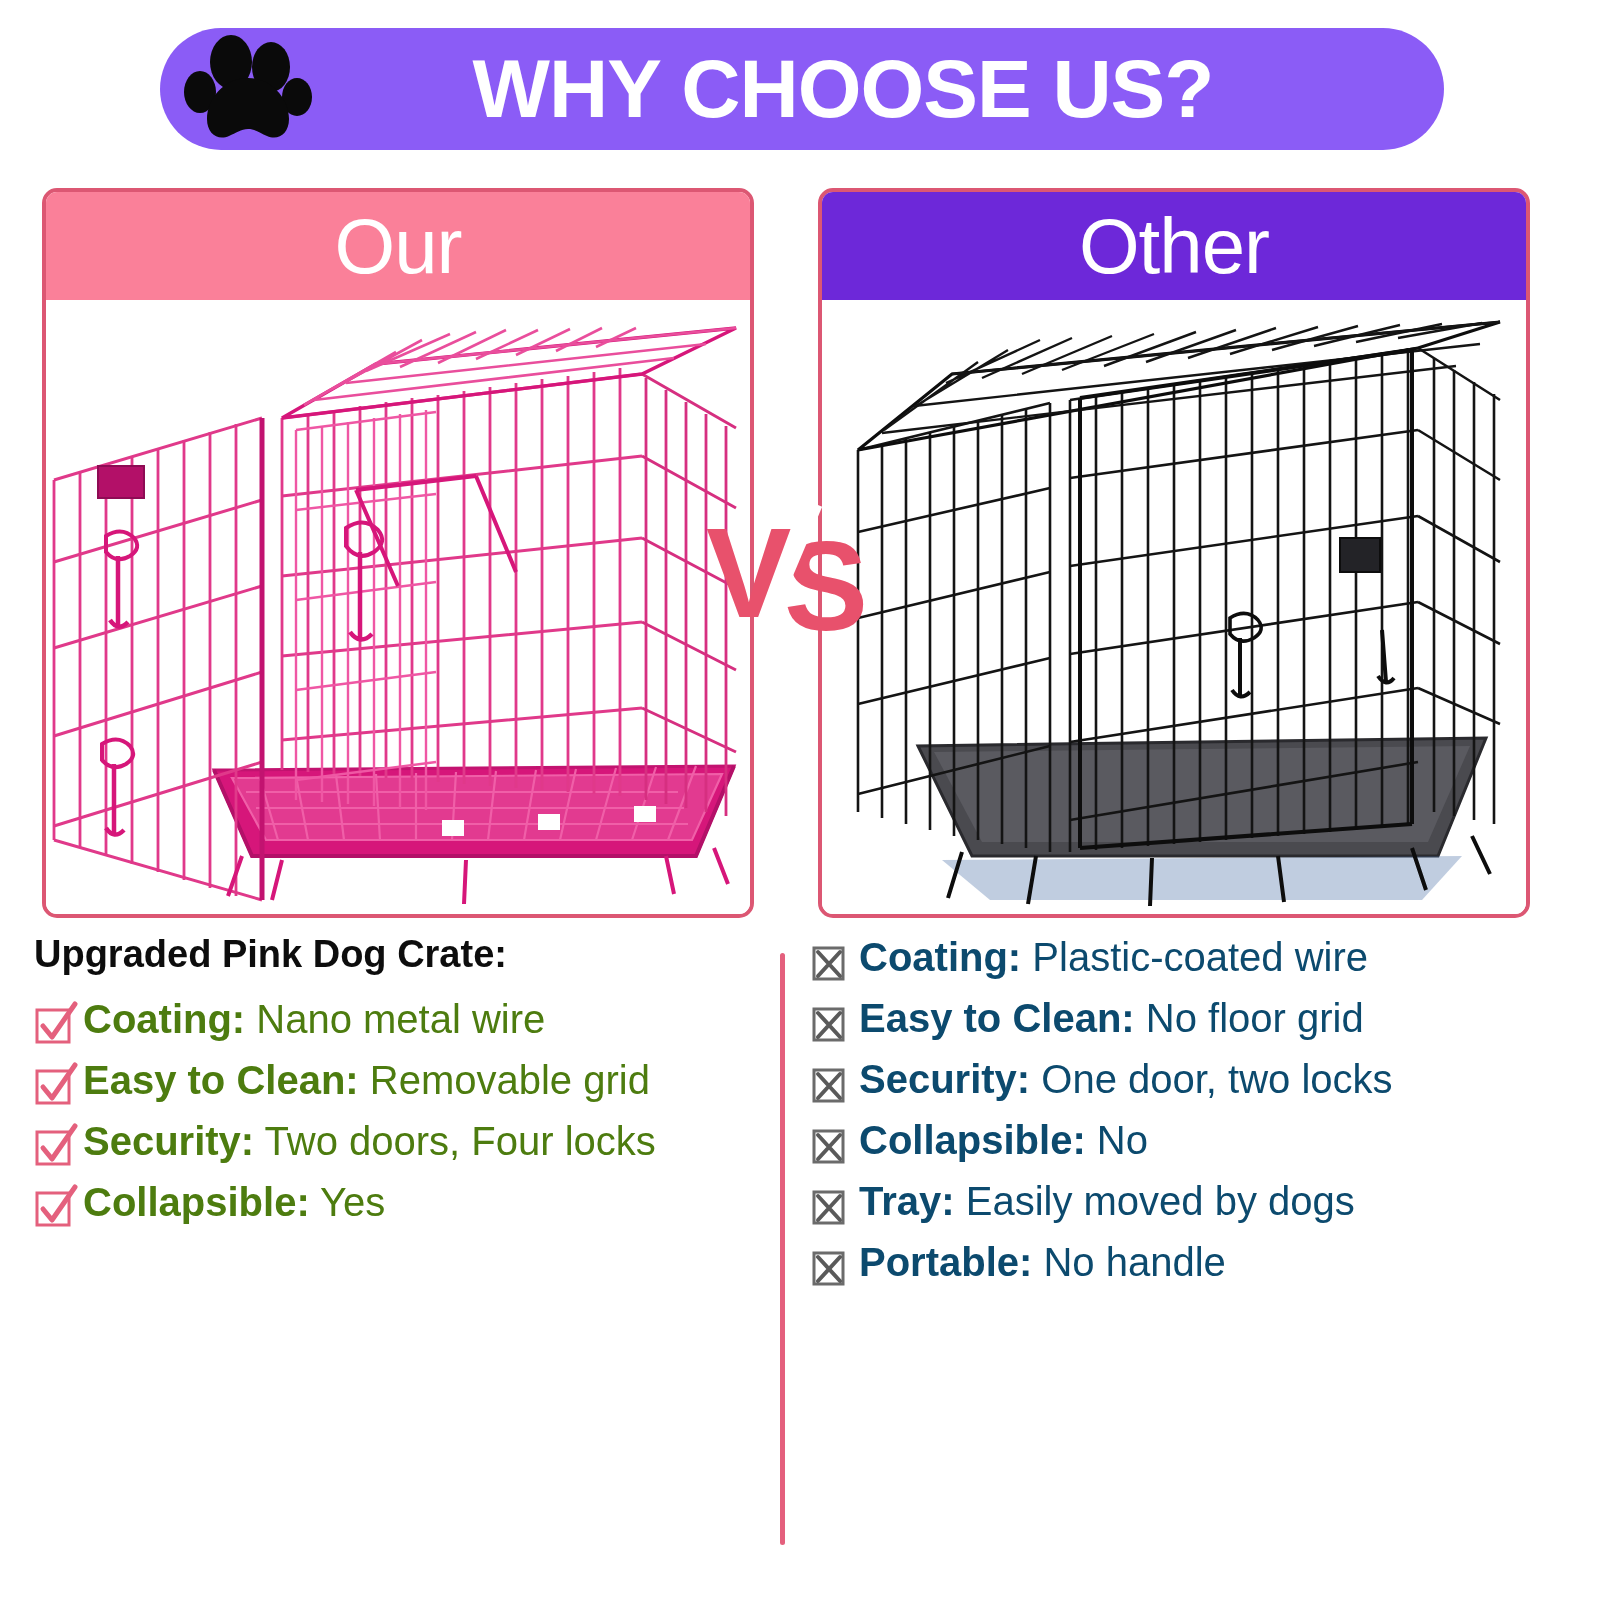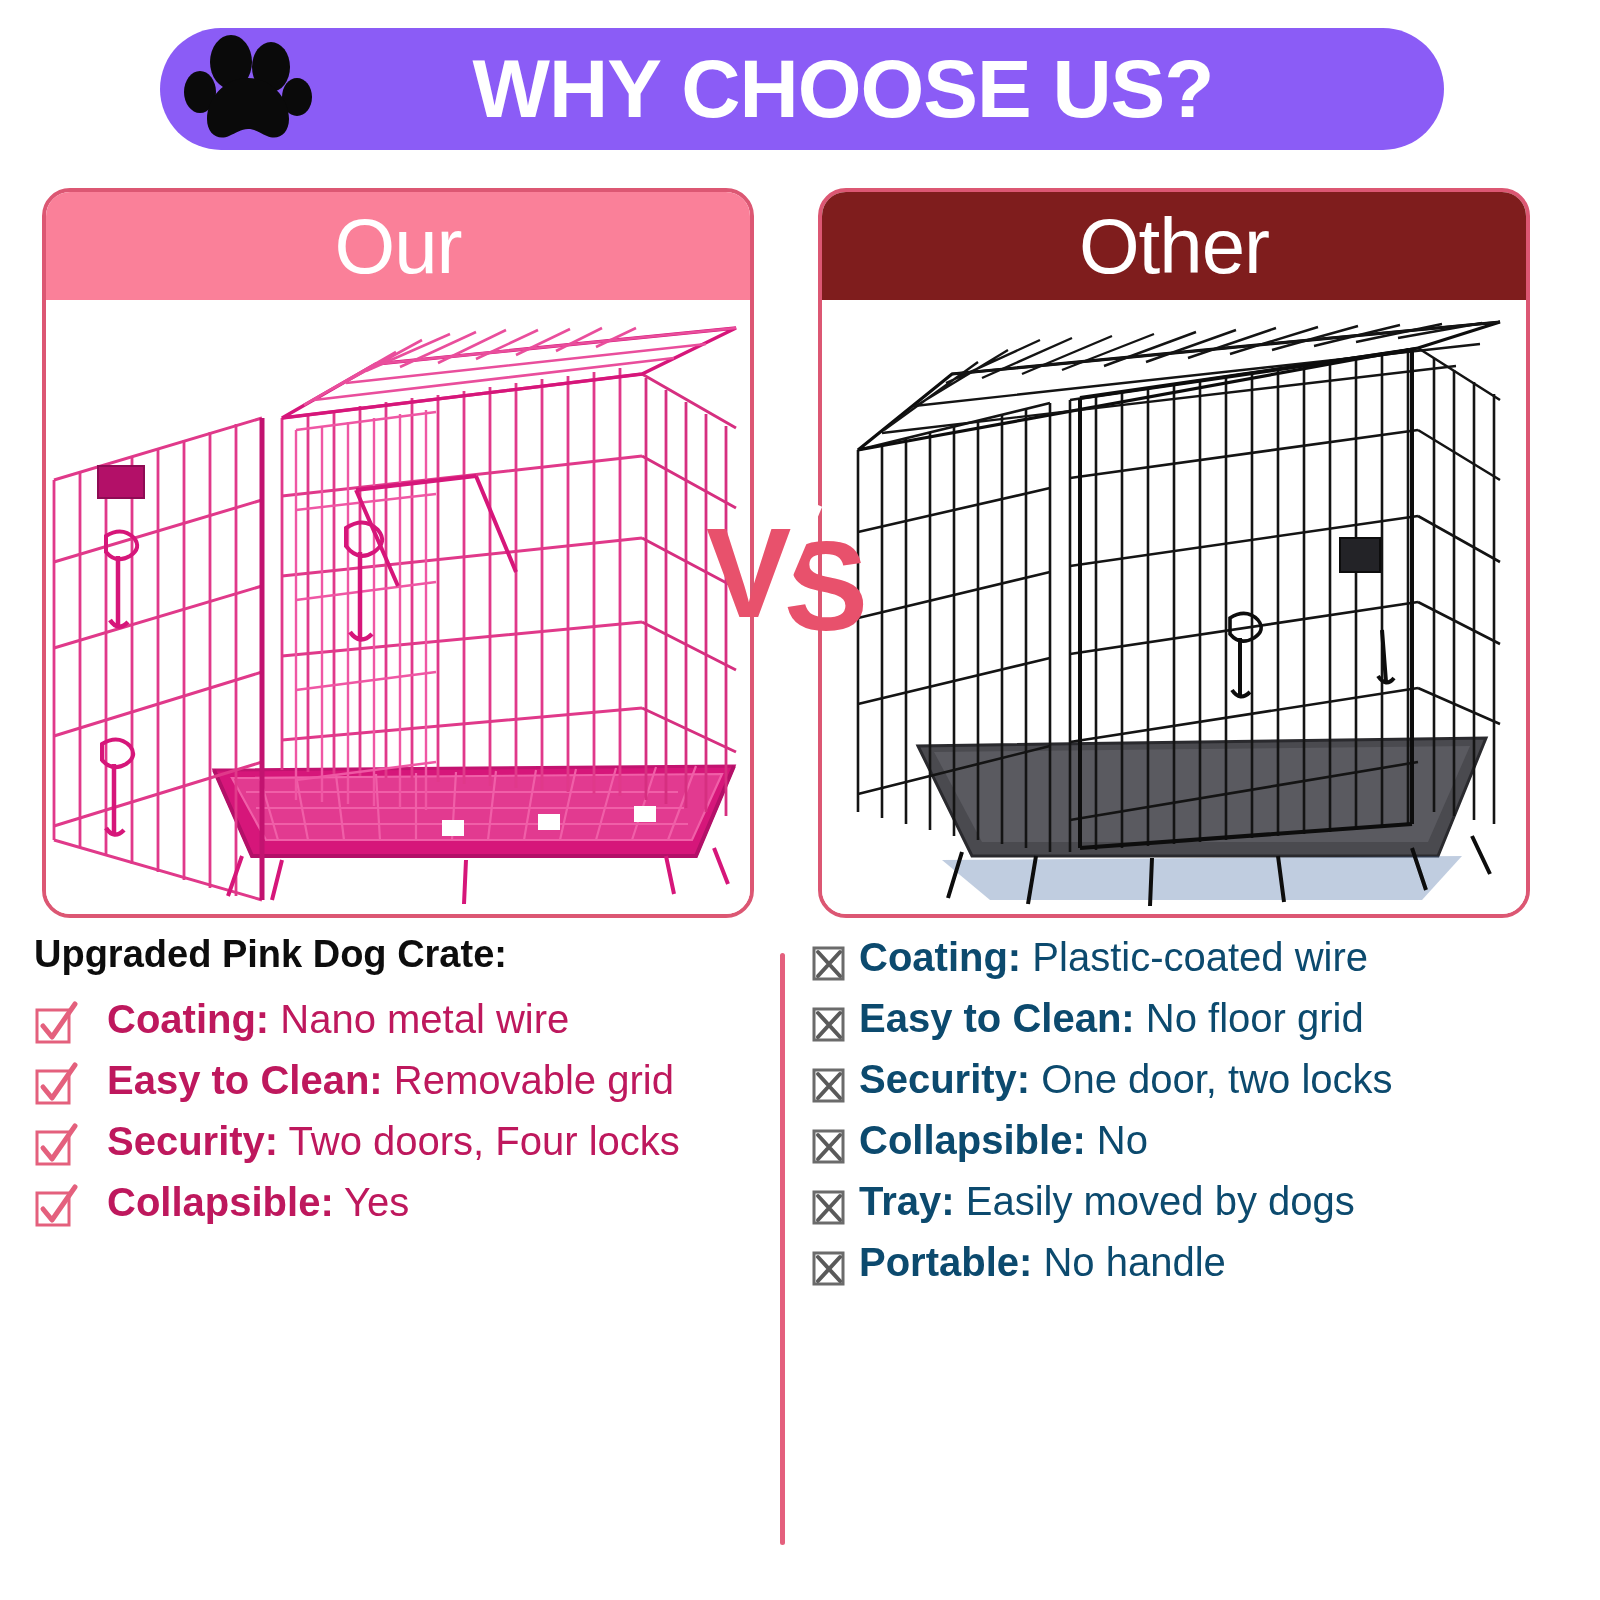--- a/index.html
+++ b/index.html
@@ -37,36 +37,36 @@
     padding-right: 70px;
     white-space: nowrap;
   }
 
   
   .cards { position: absolute; left: 0; top: 188px; width: 1600px; height: 740px; }
   .card {
     position: absolute;
     top: 0; width: 712px; height: 730px;
     border: 4px solid #dc5773;
-    border-radius: 28px;
+    border-radius: 15px;
     background: #ffffff;
     overflow: hidden;
   }
   .card.left  { left: 42px; }
   .card.right { left: 818px; }
   .card-head {
     height: 108px;
     display: flex; align-items: center; justify-content: center;
     color: #ffffff;
     font-size: 78px;
     line-height: 1;
     letter-spacing: -1px;
   }
   .card.left  .card-head { background: #fa8099; }
-  .card.right .card-head { background: #7f1d1d; }
+  .card.right .card-head { background: #6d28d9; }
   .card-body { position: relative; height: 618px; background: #ffffff; }
   .crate { position: absolute; inset: 0; }
   .crate svg { width: 100%; height: 100%; display: block; }
 
   
   .vs-badge {
     position: absolute;
     left: 700px; top: 495px;
     width: 180px; height: 160px;
     z-index: 5;
@@ -106,21 +106,21 @@
     width: 40px; height: 40px;
     margin-top: 7px;
     margin-right: 9px;
     position: relative;
   }
   .box svg { width: 100%; height: 100%; display: block; overflow: visible; }
   .feat-text {
     font-size: 40px;
     line-height: 1.12;
   }
-  .col.left  .feat-text { color: #be185d; margin-left: 24px; }
+  .col.left  .feat-text { color: #4d7c0f; }
   .col.right .feat-text { color: #0c4a6e; }
   .feat-text .k { font-weight: bold; }
   .feat-text .v { font-weight: normal; }
 </style>
 </head>
 <body>
 
 <div class="page">
 
   <div class="title-banner">

